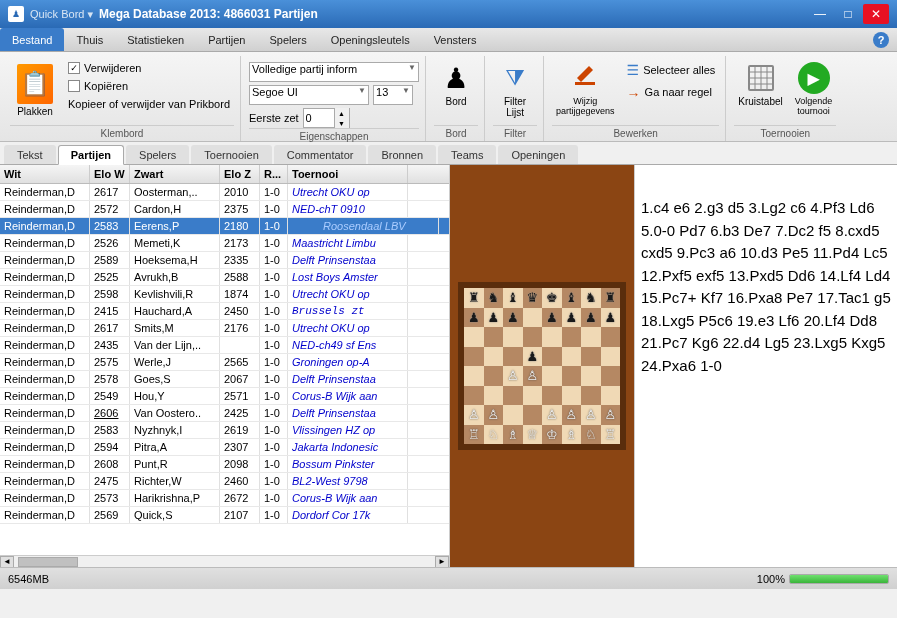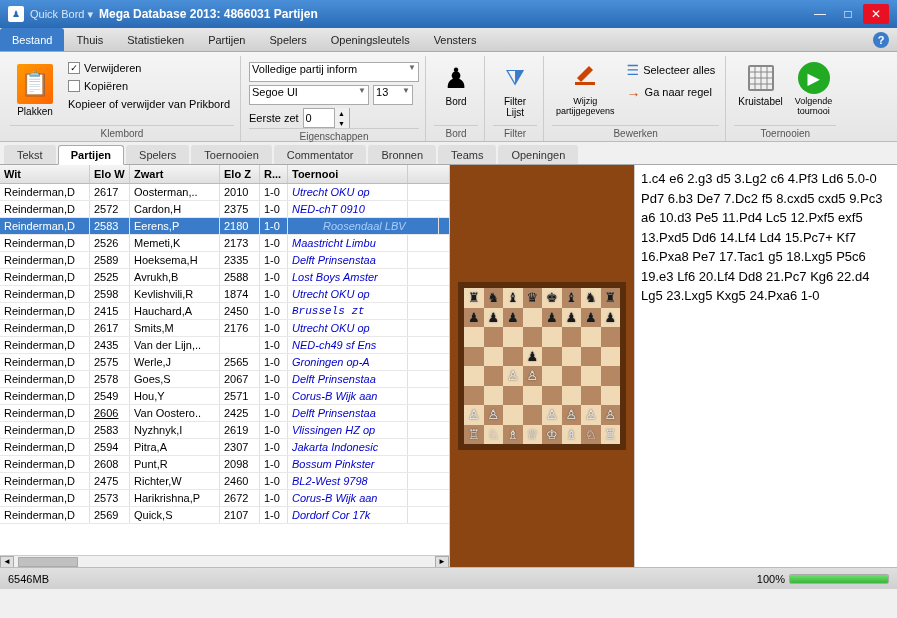--- a/index.html
+++ b/index.html
@@ -226,22 +226,23 @@
       font-size: 11px;
       border-bottom: 1px solid #ddd;
       background: #f8f8f8;
     }
     .notation-header .players { font-weight: bold; font-size: 12px; }
     .notation-header .opening { color: #666; font-size: 10px; }
     .notation-body {
       flex: 1;
       padding: 4px 6px;
       overflow-y: auto;
-      font-size: 13px;
+      font-size: 15px;
       line-height: 1.5;
+      margin-top: 28px;
     }
 
     
     .status-bar {
       background: linear-gradient(to bottom, #e0e0e0, #d0d0d0);
       border-top: 1px solid #bbb;
       height: 22px;
       display: flex;
       align-items: center;
       padding: 0 8px;

